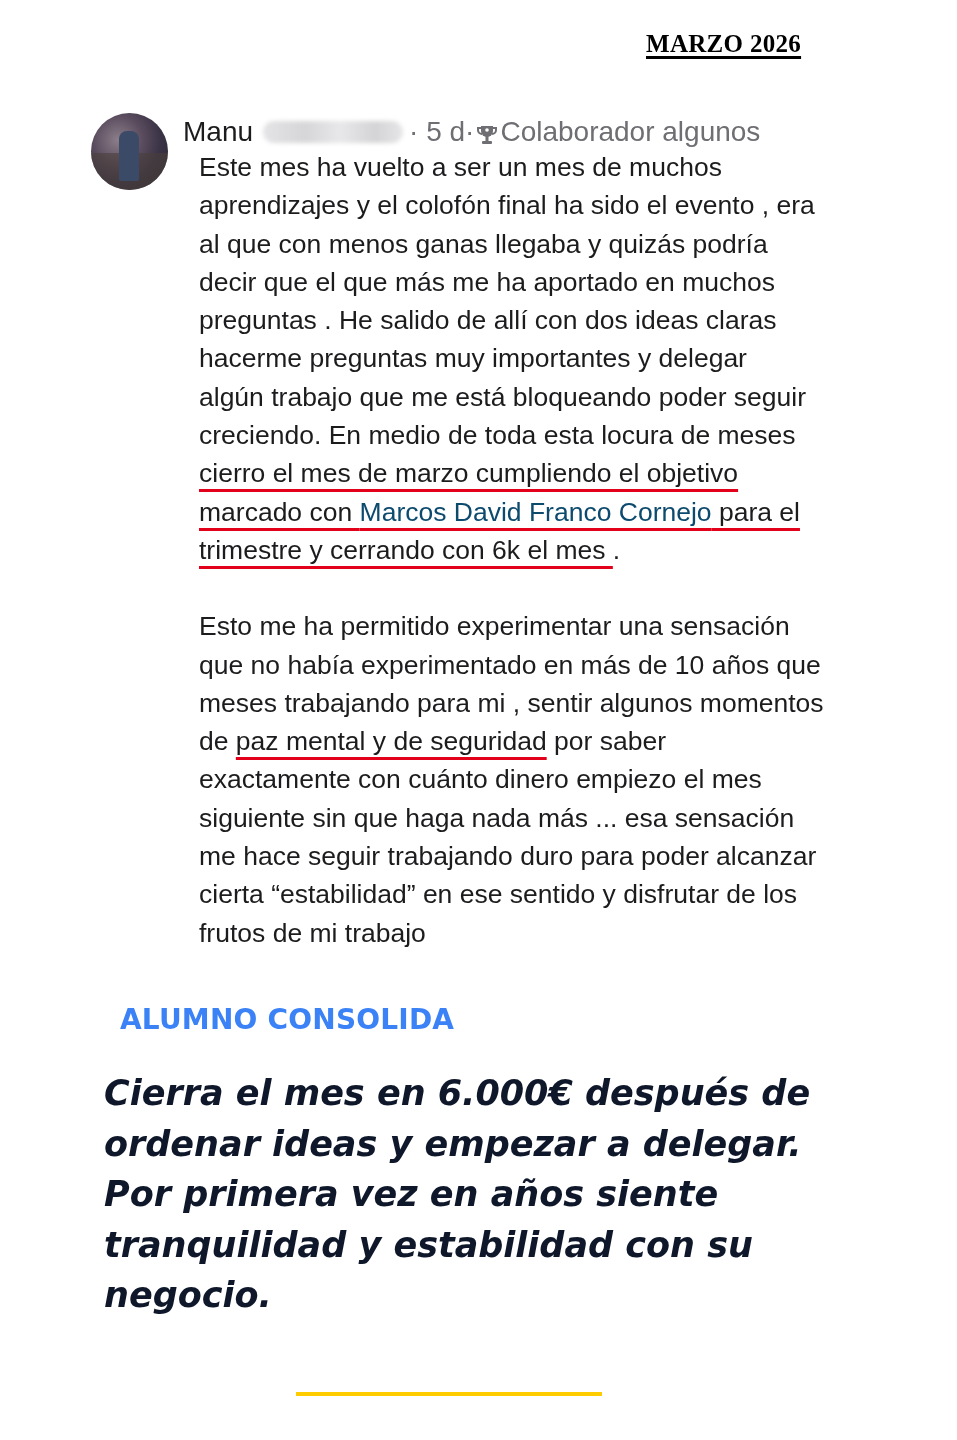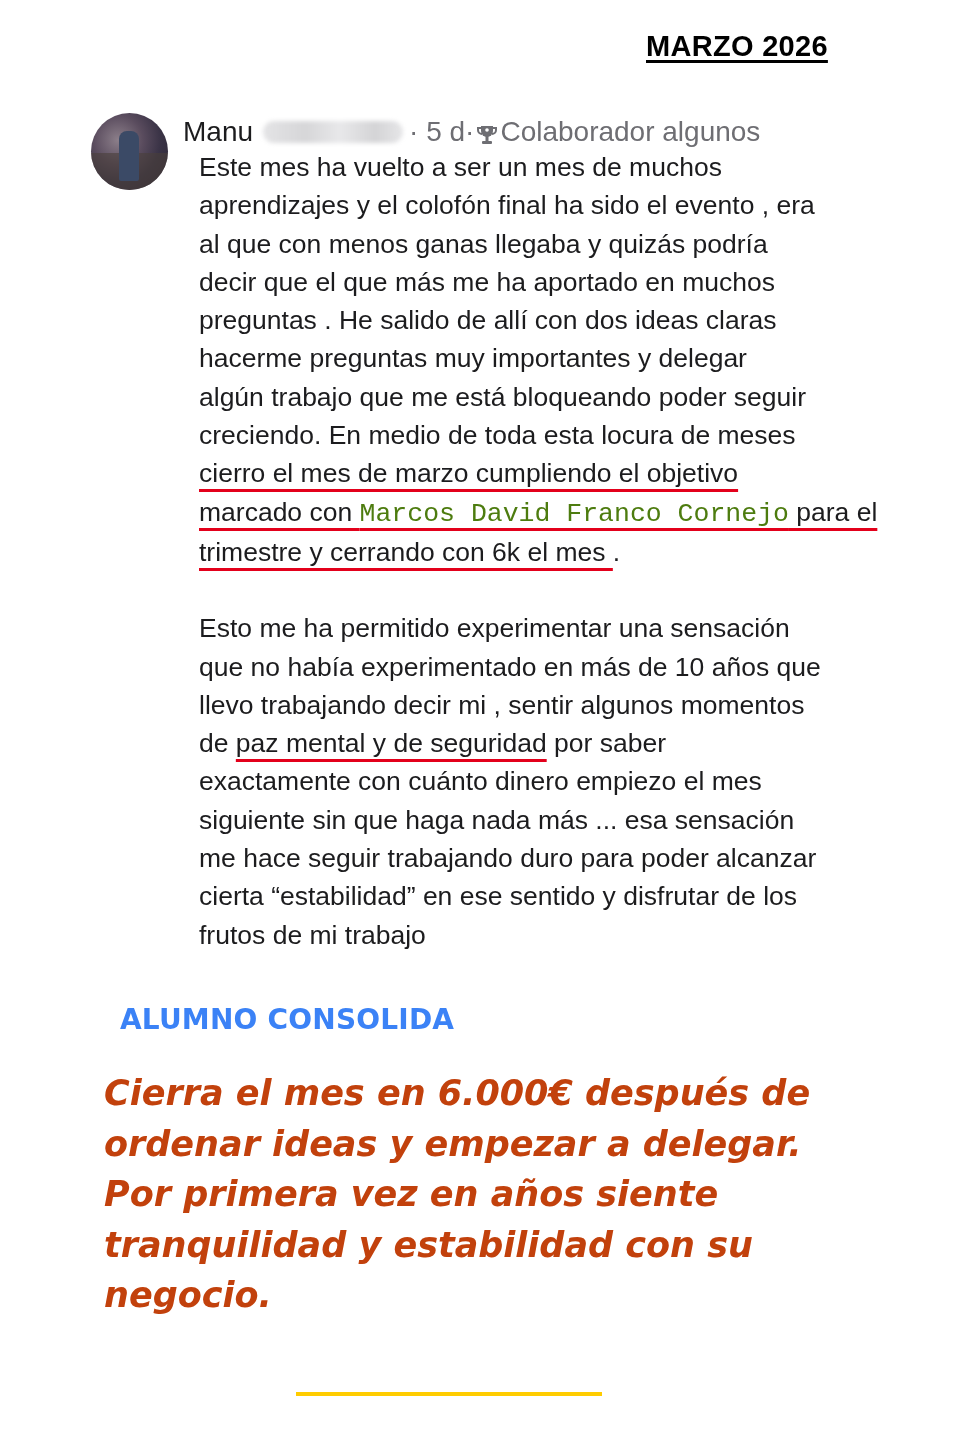--- a/index.html
+++ b/index.html
@@ -1,32 +1,32 @@
 <!DOCTYPE html>
 <html><head>
 <meta charset="utf-8">
 <style>
   html, body { margin: 0; padding: 0; background: #ffffff; }
   body { width: 957px; height: 1440px; position: relative; overflow: hidden; font-family: "Liberation Sans", sans-serif; color: #1c1c1e; }
-  .date-header { position: absolute; top: 30px; left: 646px; font-family: Liberation Sans, sans-serif; font-weight: 700; font-size: 29px; letter-spacing: 0.3px; color: #000; text-decoration: underline; text-decoration-thickness: 3px; text-underline-offset: 4px; }
+  .date-header { position: absolute; top: 30px; left: 646px; font-family: Liberation Serif, serif; font-weight: 700; font-size: 25px; letter-spacing: 0.3px; color: #000; text-decoration: underline; text-decoration-thickness: 3px; text-underline-offset: 4px; }
   .avatar { position: absolute; top: 113px; left: 91px; width: 77px; height: 77px; border-radius: 50%; overflow: hidden;
     background: radial-gradient(circle at 35% 35%, #8c7f8a 0%, #5a4c5e 35%, #3a3346 60%, #2a2430 100%); }
   .avatar .fig { position: absolute; left: 28px; top: 18px; width: 20px; height: 50px; background: #3b4a66; border-radius: 8px 8px 2px 2px; }
   .avatar .bg1 { position: absolute; left: 0; top: 40px; width: 77px; height: 37px; background: #4a3f3a; opacity: 0.6; }
   .meta { position: absolute; top: 116px; left: 183px; font-size: 28px; display: flex; align-items: center; color: #6e6e73; }
   .meta .name { color: #1c1c1e; font-weight: 400; }
   .meta .blur { display: inline-block; width: 140px; height: 22px; margin: 0 6px 0 10px; border-radius: 11px; background: linear-gradient(90deg, #e4e4e6, #d6d6d8 30%, #e8e8ea 55%, #d4d4d6 80%, #e6e6e8); filter: blur(2px); }
   .meta .trophy { display: inline-block; width: 20px; height: 22px; margin: 0 3px; position: relative; }
   .post { position: absolute; left: 199px; top: 148px; width: 700px; font-size: 26.5px; line-height: 38.3px; color: #1c1c1e; }
   .post p { margin: 0; white-space: nowrap; }
   .post .gap { height: 38px; }
   .ul { text-decoration: underline; text-decoration-color: #e3001b; text-decoration-thickness: 3px; text-underline-offset: 7px; }
-  .mention { color: #4d7c0f; font-family: Liberation Mono, monospace; }
+  .mention { color: #0c4a6e; }
   .label { position: absolute; left: 120px; top: 1003px; font-family: "DejaVu Sans", sans-serif; font-weight: 700; font-size: 28px; color: #3b82f6; letter-spacing: 0.2px; }
-  .summary { position: absolute; left: 104px; top: 1068px; width: 760px; font-family: "DejaVu Sans", sans-serif; font-weight: 700; font-style: italic; font-size: 35px; line-height: 50.5px; color: #c2410c; }
+  .summary { position: absolute; left: 104px; top: 1068px; width: 760px; font-family: "DejaVu Sans", sans-serif; font-weight: 700; font-style: italic; font-size: 35px; line-height: 50.5px; color: #0f172a; }
   .summary p { margin: 0; white-space: nowrap; }
   .divider { position: absolute; left: 296px; top: 1392px; width: 306px; height: 4px; background: #ffcc00; }
 </style>
 </head>
 <body>
 
 <div class="date-header">MARZO 2026</div>
 
 <div class="avatar">
   <div class="bg1"></div>
@@ -57,21 +57,21 @@
   <p>preguntas . He salido de allí con dos ideas claras</p>
   <p>hacerme preguntas muy importantes y delegar</p>
   <p>algún trabajo que me está bloqueando poder seguir</p>
   <p>creciendo. En medio de toda esta locura de meses</p>
   <p><span class="ul">cierro el mes de marzo cumpliendo el objetivo</span></p>
   <p><span class="ul"><span>marcado con </span><span class="mention">Marcos David Franco Cornejo</span><span> para el</span></span></p>
   <p><span class="ul">trimestre y cerrando con 6k el mes </span><span>.</span></p>
   <div class="gap"></div>
   <p>Esto me ha permitido experimentar una sensación</p>
   <p>que no había experimentado en más de 10 años que</p>
-  <p>llevo trabajando decir mi , sentir algunos momentos</p>
+  <p>meses trabajando para mi , sentir algunos momentos</p>
   <p><span>de </span><span class="ul">paz mental y de seguridad</span><span> por saber</span></p>
   <p>exactamente con cuánto dinero empiezo el mes</p>
   <p>siguiente sin que haga nada más ... esa sensación</p>
   <p>me hace seguir trabajando duro para poder alcanzar</p>
   <p>cierta “estabilidad” en ese sentido y disfrutar de los</p>
   <p>frutos de mi trabajo</p>
 </div>
 
 <div class="label">ALUMNO CONSOLIDA</div>
 

